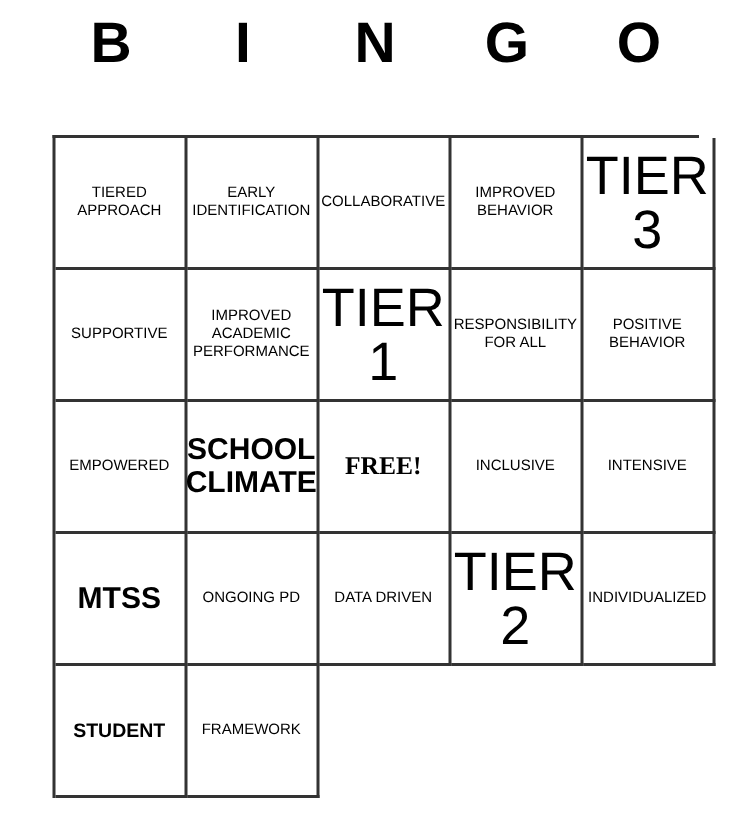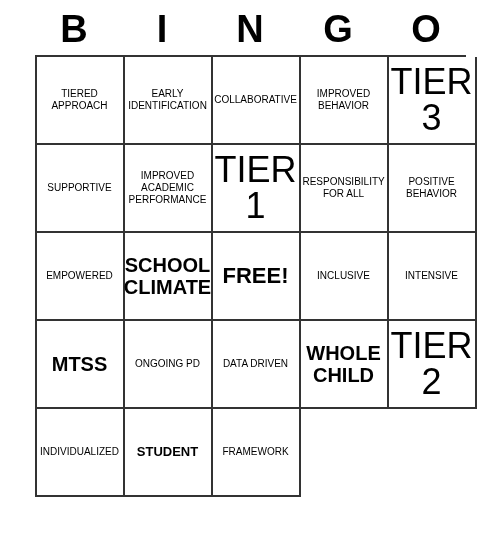--- a/index.html
+++ b/index.html
@@ -27,20 +27,21 @@
       font-weight: bold;
       font-family: Arial, sans-serif;
     }
     .bingo-grid {
       display: grid;
       grid-template-columns: repeat(5, 88px);
       grid-template-rows: repeat(5, 88px);
       border-left: 2px solid #333;
       border-top: 2px solid #333;
       width: 431px;
+      margin-top: 35px;
     }
     .cell {
       border-right: 2px solid #333;
       border-bottom: 2px solid #333;
       display: flex;
       align-items: center;
       justify-content: center;
       text-align: center;
       padding: 4px;
       font-size: 10px;
@@ -52,22 +53,23 @@
       font-size: 20px;
       font-weight: bold;
       line-height: 1.1;
     }
     .cell.xl-text {
       font-size: 36px;
       font-weight: normal;
       line-height: 1.0;
     }
     .cell.free {
-      font-size: 22px;
+      font-size: 17px;
       font-weight: bold;
+      font-family: Liberation Serif, serif;
     }
     .cell.medium-text {
       font-size: 13px;
       font-weight: bold;
     }
   </style>
 </head>
 <body>
 
 <div class="bingo-header">
@@ -90,18 +92,17 @@
     <div class="cell">RESPONSIBILITY FOR ALL</div>
     <div class="cell">POSITIVE BEHAVIOR</div>
     <div class="cell">EMPOWERED</div>
     <div class="cell large-text">SCHOOL<br>CLIMATE</div>
     <div class="cell free">Free!</div>
     <div class="cell">INCLUSIVE</div>
     <div class="cell">INTENSIVE</div>
     <div class="cell large-text">MTSS</div>
     <div class="cell">ONGOING PD</div>
     <div class="cell">DATA DRIVEN</div>
-    <div class="cell large-text">WHOLE<br>CHILD</div>
     <div class="cell xl-text">TIER<br>2</div>
     <div class="cell">INDIVIDUALIZED</div>
     <div class="cell medium-text">STUDENT</div>
     <div class="cell">FRAMEWORK</div>
   </div>
 
 </body></html>

